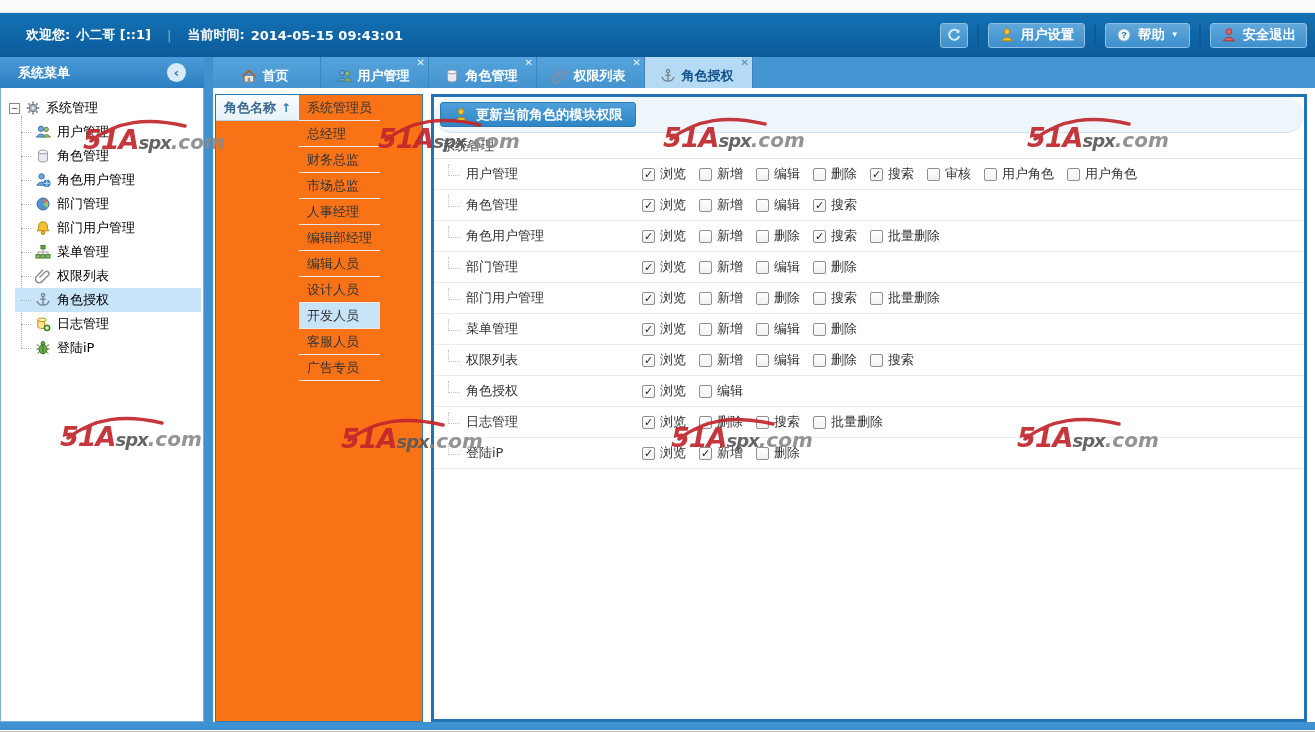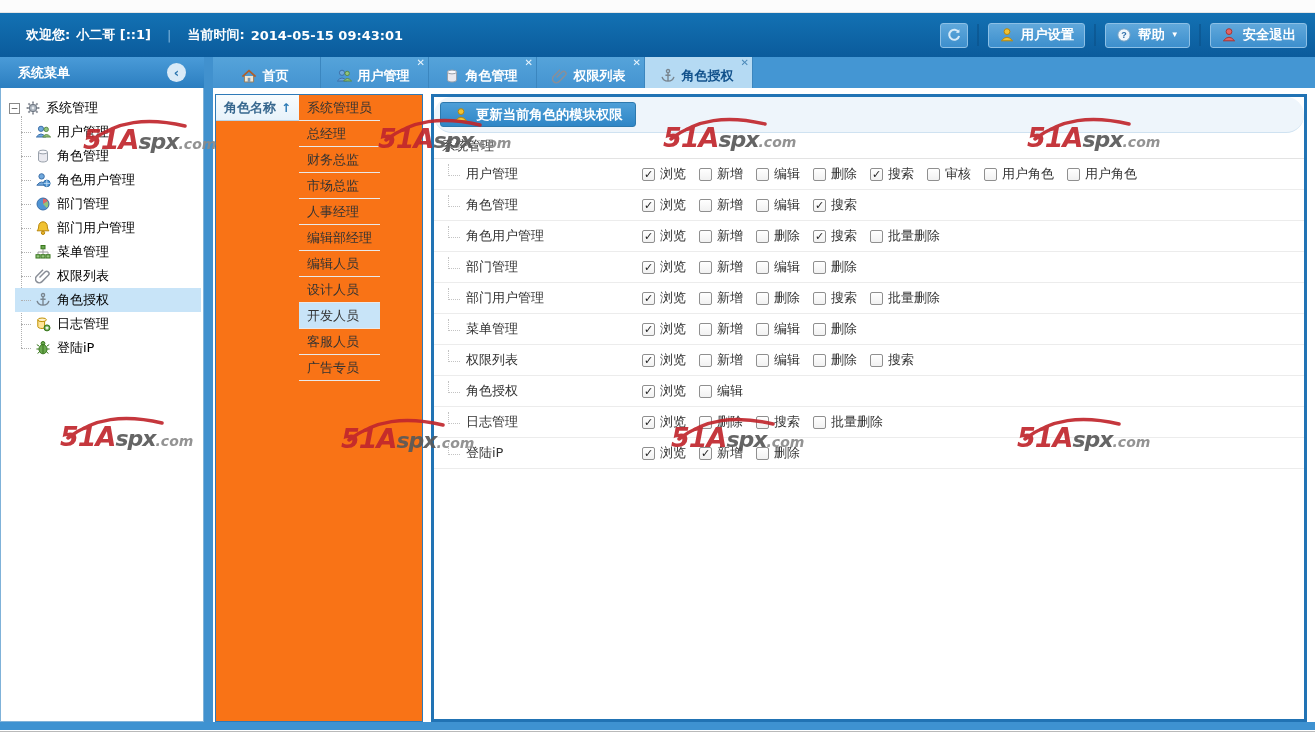--- a/index.html
+++ b/index.html
@@ -92,22 +92,22 @@
   
   .bottom-bar { position:absolute; left:0; bottom:2px; width:100%; height:8px; background:#3e92d1; }
   .bottom-line { position:absolute; left:0; bottom:0; width:100%; height:1px; background:#b9b9b9; }
 
   
   .watermark { position:absolute; z-index:60; font-style:italic; font-weight:bold; white-space:nowrap;
                pointer-events:none; opacity:.92; }
   .watermark .swoosh { position:absolute; left:6px; top:-7px; width:100px; height:26px; }
   .watermark .w51 { font-size:27px; color:#c1272d; letter-spacing:-1px; }
   .watermark .wA  { font-size:27px; color:#c1272d; letter-spacing:-1px; }
-  .watermark .wspx{ font-size:22px; color:#595959; letter-spacing:-1px; }
-  .watermark .wcom{ font-size:14px; color:#8a8a8a; }
+  .watermark .wspx{ font-size:18px; color:#595959; letter-spacing:-1px; }
+  .watermark .wcom{ font-size:20px; color:#8a8a8a; }
 </style>
 </head>
 <body>
 
 <div class="page">
 
   <div class="top-strip"></div>
 
   <div class="topbar">
     <div class="welcome">

